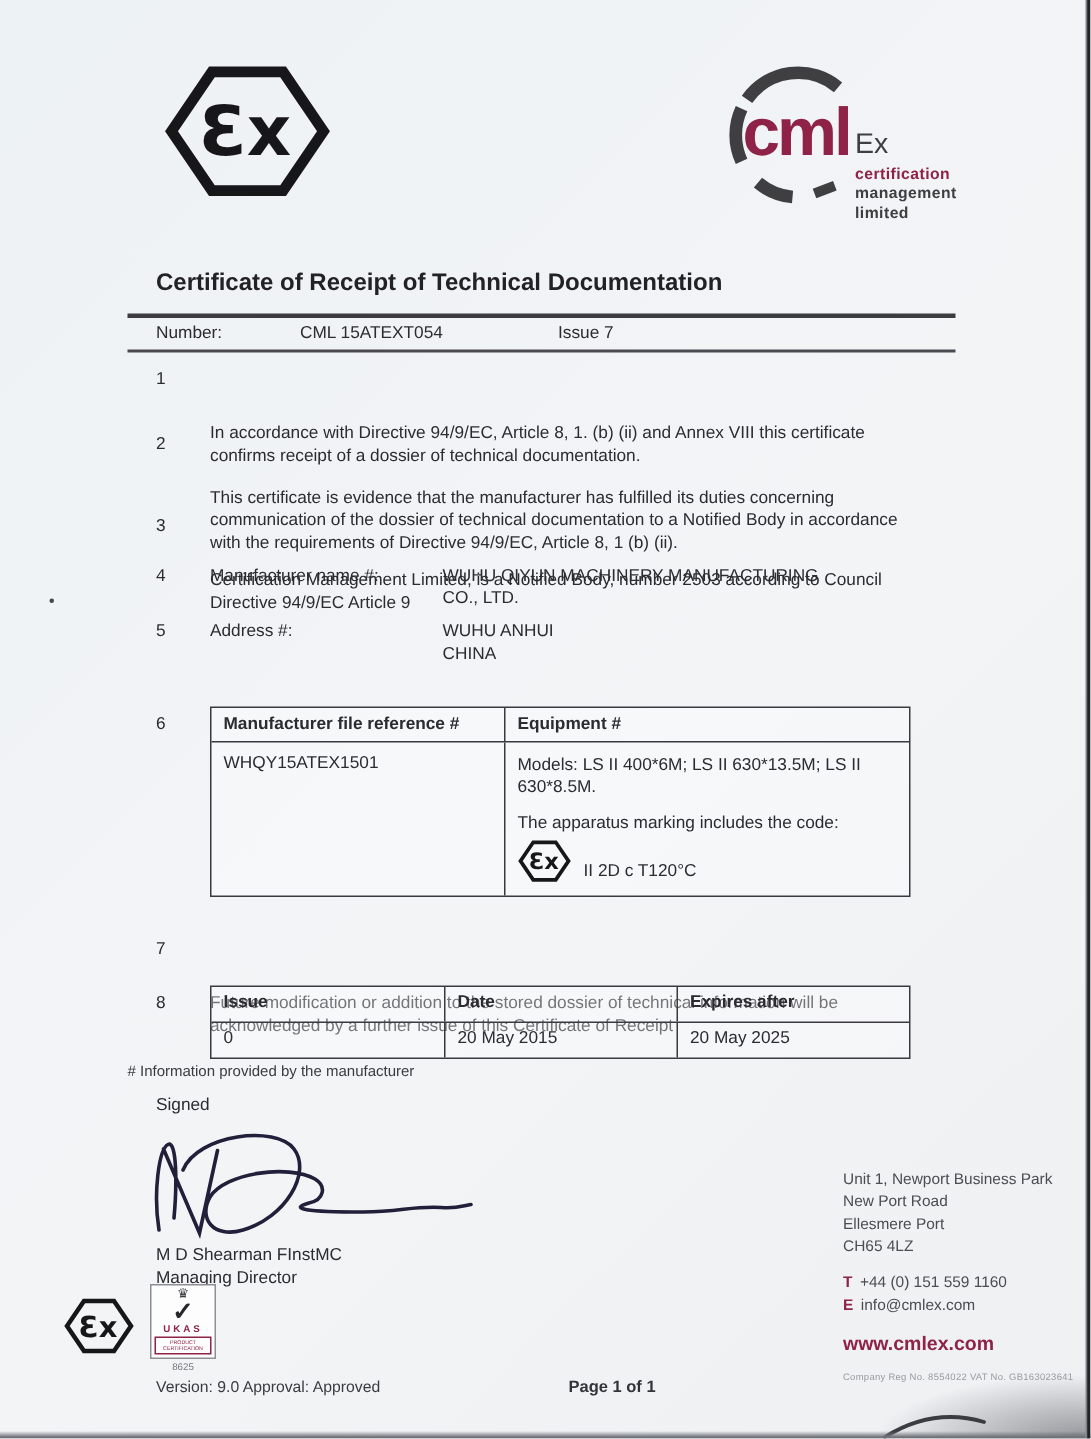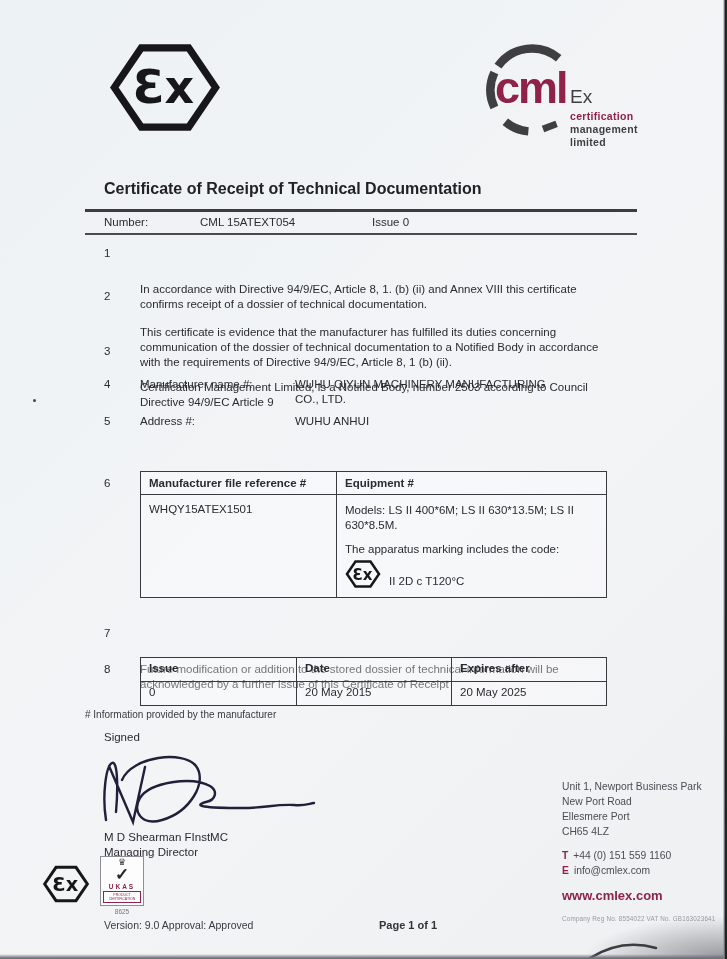--- a/index.html
+++ b/index.html
@@ -142,21 +142,21 @@
       <div>management</div>
       <div>limited</div>
     </div>
   </div>
 
   <div class="title">Certificate of Receipt of Technical Documentation</div>
   <div class="rule1"></div>
   <div class="number-row">
     <span class="number-label">Number:</span>
     <span class="number-value">CML 15ATEXT054</span>
-    <span class="issue-value">Issue 0</span>
+    <span class="issue-value">Issue 7</span>
   </div>
   <div class="rule2"></div>
 
   <div class="clause c1">
     <span class="num">1</span>
     <div class="ctext">In accordance with Directive 94/9/EC, Article 8, 1. (b) (ii) and Annex VIII this certificate confirms receipt of a dossier of technical documentation.</div>
   </div>
   <div class="clause c2">
     <span class="num">2</span>
     <div class="ctext">This certificate is evidence that the manufacturer has fulfilled its duties concerning communication of the dossier of technical documentation to a Notified Body in accordance with the requirements of Directive 94/9/EC, Article 8, 1 (b) (ii).</div>
@@ -170,20 +170,21 @@
     <span class="num">4</span>
     <span class="inline-label">Manufacturer name #:</span>
     <div class="value-block">WUHU QIYUN MACHINERY MANUFACTURING CO., LTD.</div>
   </div>
 
   <div class="clause c5">
     <span class="num">5</span>
     <span class="inline-label">Address #:</span>
     <div class="addr-block">
       <div>WUHU ANHUI</div>
+      <div>CHINA</div>
     </div>
   </div>
 
   <div class="c6num">6</div>
   <div class="t6">
     <div class="hrow">
       <div class="col1">Manufacturer file reference #</div>
       <div class="col2">Equipment #</div>
     </div>
     <div class="brow">

